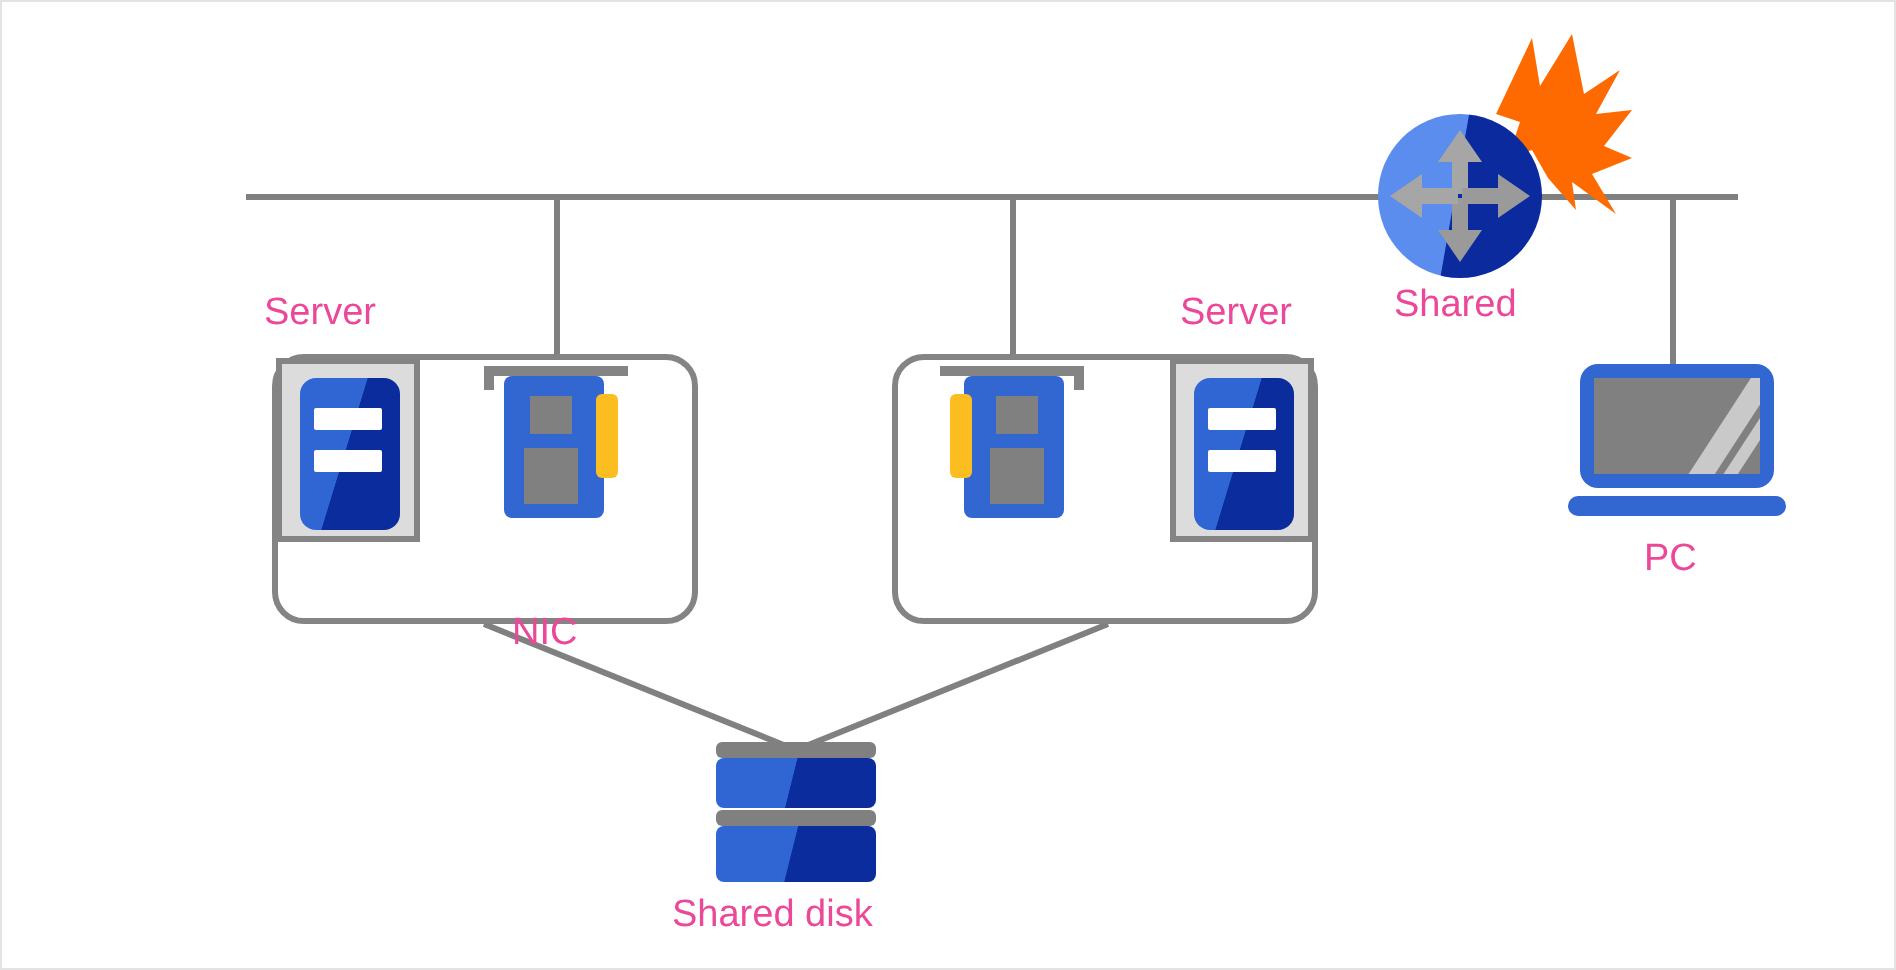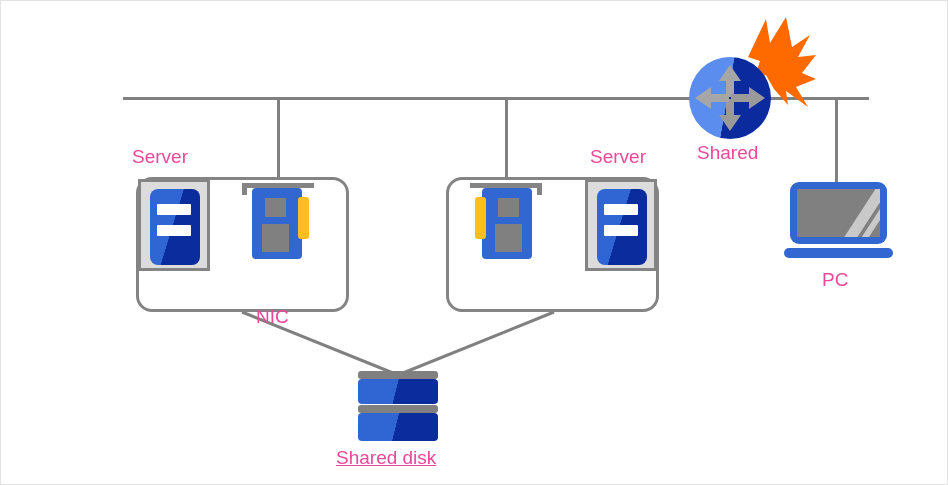--- a/index.html
+++ b/index.html
@@ -143,15 +143,15 @@
   </div>
   <div class="pc-base" style="left:783px;top:247px;width:109px;height:10px;"></div>
 
   <div class="label" style="left:821px;top:269px;">PC</div>
 
   <div class="disk-sep" style="left:357px;top:370px;width:80px;height:8px;"></div>
   <div class="disk-block" style="left:357px;top:378px;width:80px;height:25px;"></div>
   <div class="disk-sep" style="left:357px;top:404px;width:80px;height:8px;"></div>
   <div class="disk-block" style="left:357px;top:412px;width:80px;height:28px;"></div>
 
-  <div class="label" style="left:335px;top:447px;text-decoration:underline;">Shared disk</div>
+  <div class="label" style="left:335px;top:447px;">Shared disk</div>
 
 </div>
 
 </body></html>

